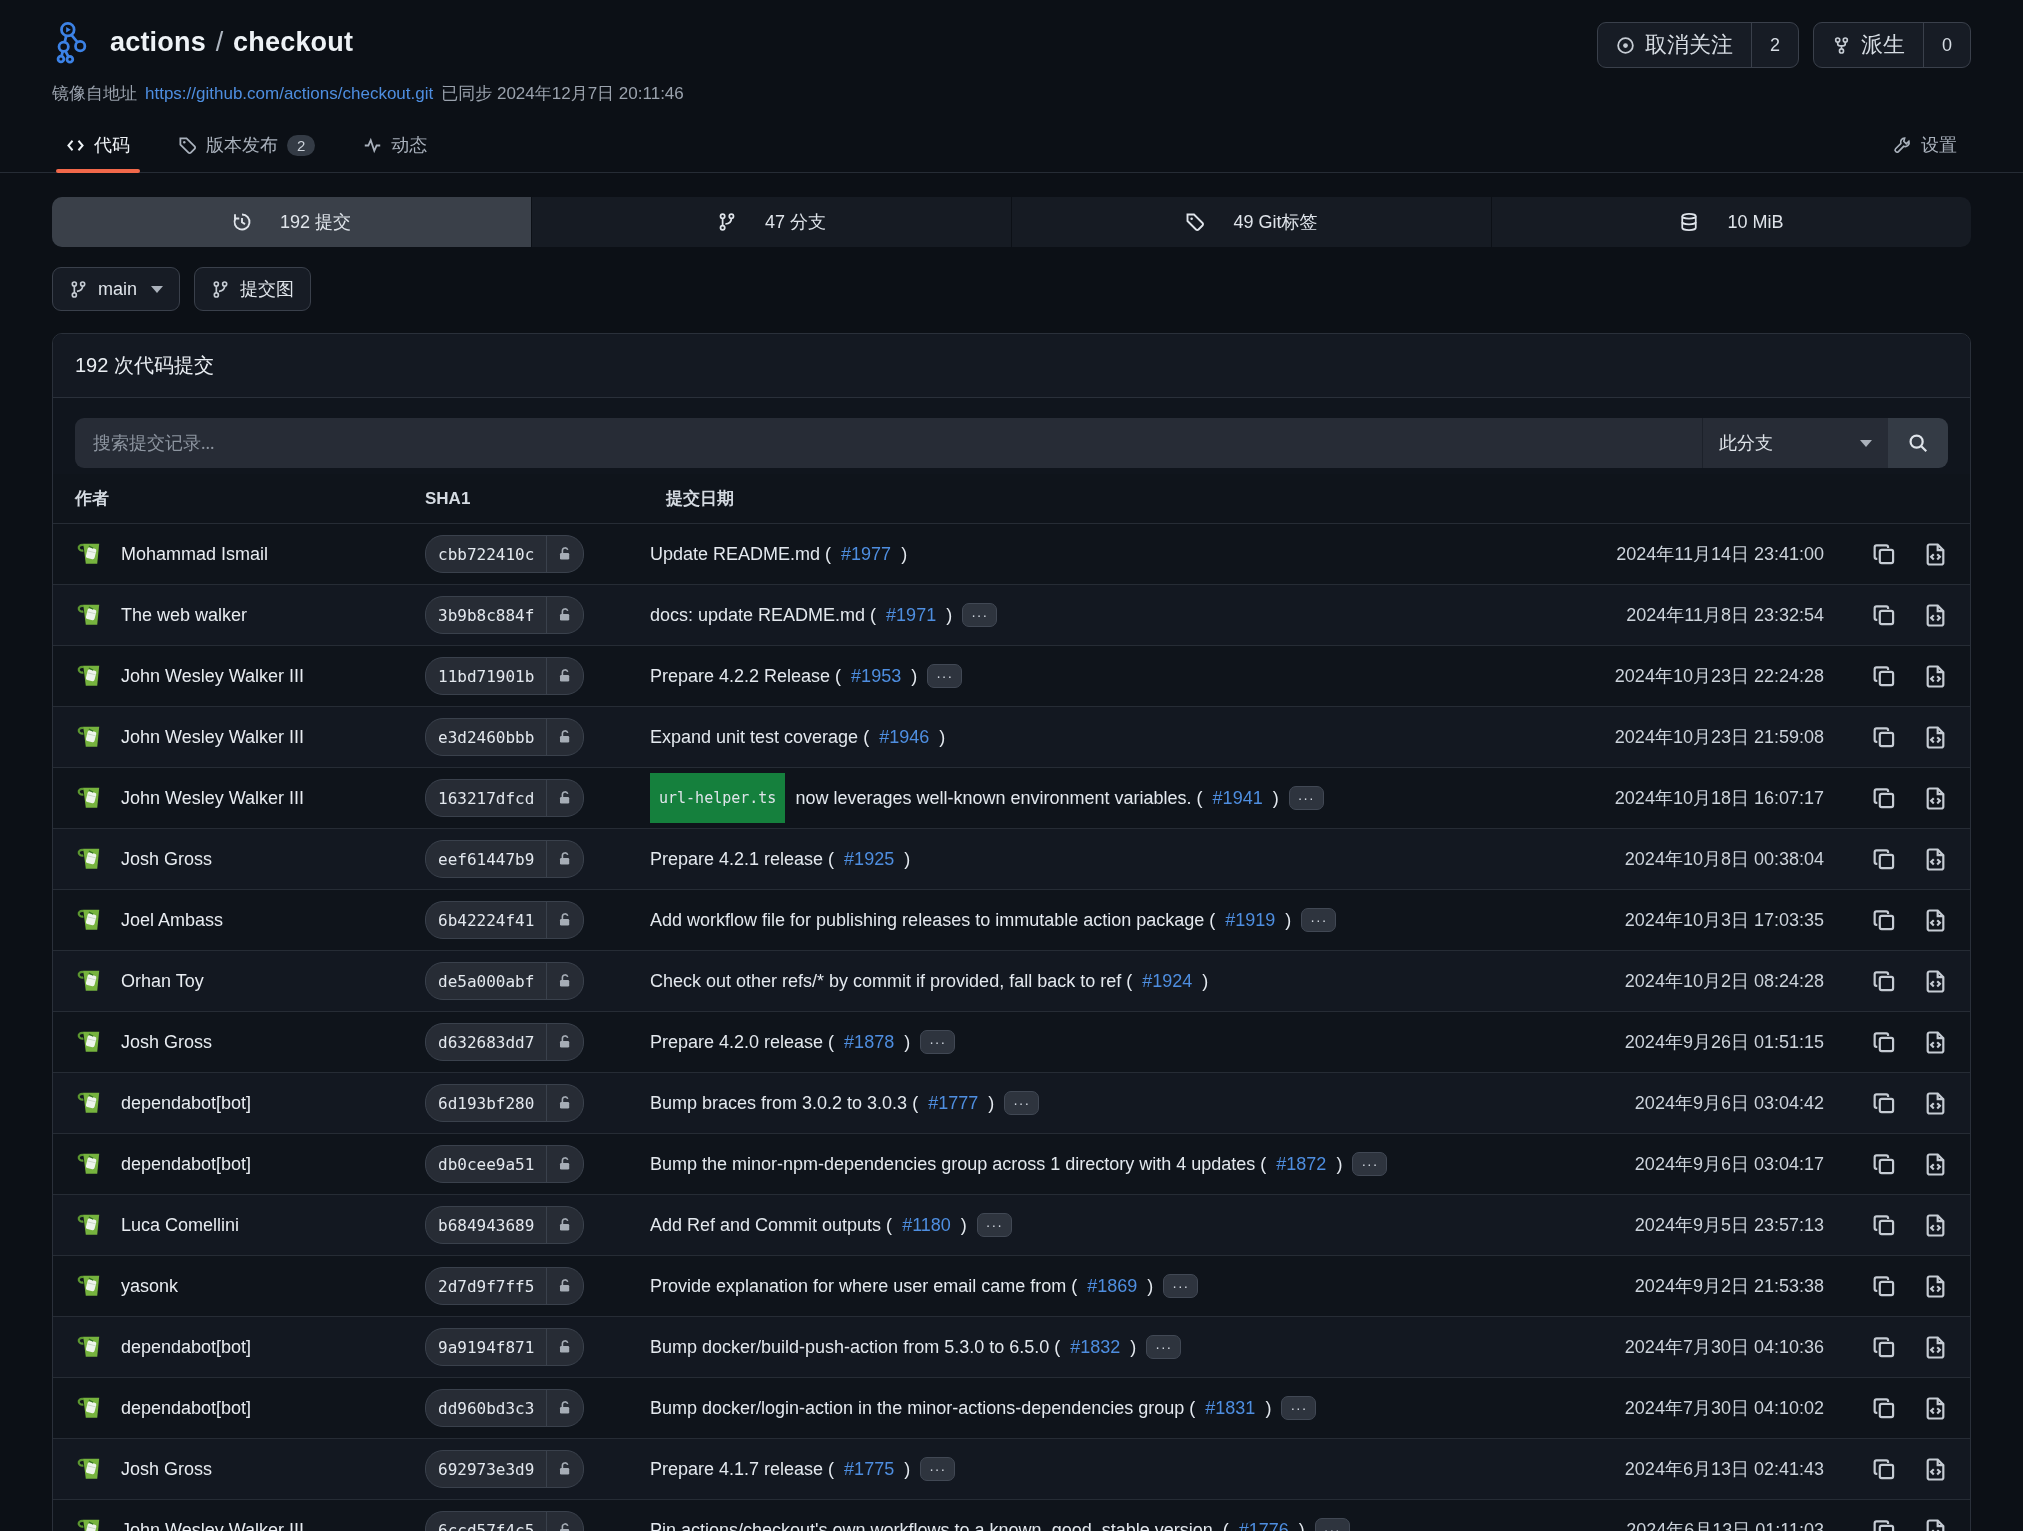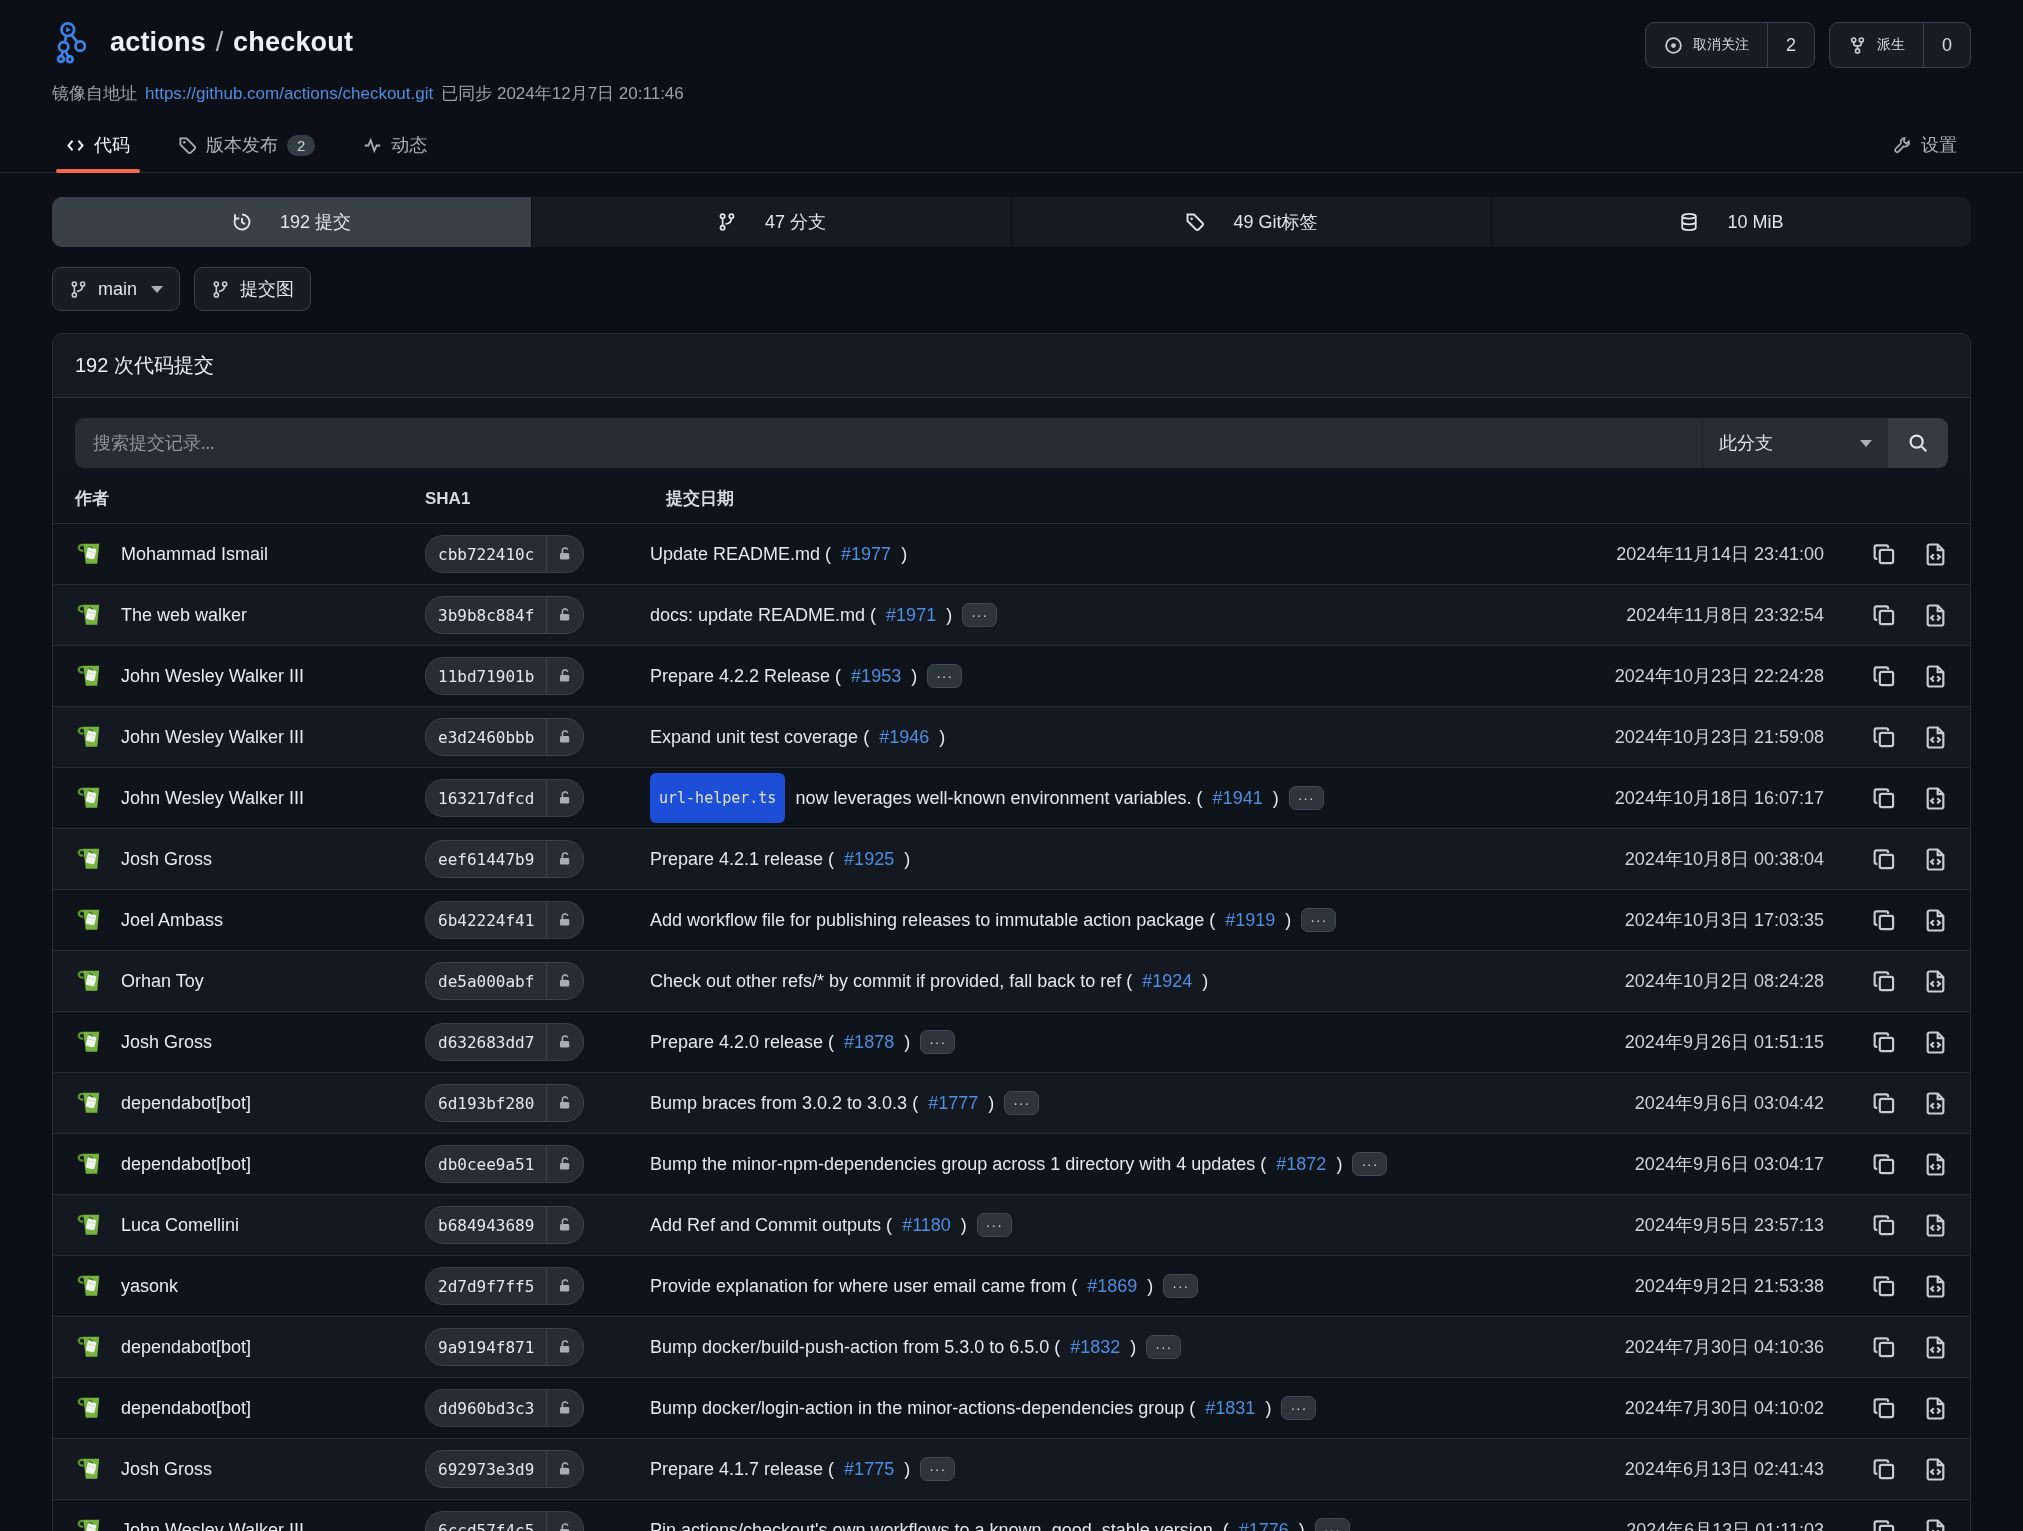--- a/index.html
+++ b/index.html
@@ -16,21 +16,21 @@
   a{text-decoration:none;cursor:pointer}
   svg{display:block}
 
   
   .topbar{display:flex;align-items:flex-start;justify-content:space-between;padding:20px 52px 0 52px}
   .repo-title{display:flex;align-items:center;gap:14px}
   .repo-title .tname{font-size:27px;font-weight:700;color:#eef2f6;letter-spacing:.2px}
   .repo-title .tsep{color:#aeb6c0;font-weight:400;padding:0 2px}
   .hdr-actions{display:flex;gap:14px;margin-top:2px}
   .hbtn{display:flex;align-items:stretch;background:var(--btn);border:1px solid var(--btn-border);border-radius:9px;overflow:hidden;height:46px}
-  .hbtn .main{display:flex;align-items:center;gap:10px;padding:0 18px;color:#d6dce3;font-size:14px}
+  .hbtn .main{display:flex;align-items:center;gap:10px;padding:0 18px;color:#d6dce3;font-size:22px}
   .hbtn .cnt{display:flex;align-items:center;padding:0 18px;border-left:1px solid var(--btn-border);color:#d6dce3;font-size:18px}
   .mirror-line{padding:14px 52px 0 52px;font-size:17px;color:var(--muted);display:flex;gap:8px;align-items:center}
   .mirror-line a{color:var(--link)}
 
   
   .tabbar{display:flex;align-items:flex-end;padding:16px 52px 0 52px;border-bottom:1px solid var(--row-sep);position:relative}
   .tab{display:flex;align-items:center;gap:9px;padding:12px 14px 15px 14px;margin-right:20px;font-size:18px;color:#a9b1bc;position:relative;cursor:pointer}
   .tab .cbadge{background:var(--badge);border-radius:12px;padding:2px 10px;font-size:15px;color:#ccd2da}
   .tab.active{color:#eef2f6}
   .tab.active::after{content:"";position:absolute;left:4px;right:4px;bottom:-1px;height:4px;background:var(--accent);border-radius:2px}
@@ -69,21 +69,21 @@
   .col-date{flex:none;margin-left:16px;color:#ccd3db;text-align:right}
   .col-actions{flex:none;width:104px;display:flex;justify-content:flex-end;gap:26px;margin-left:20px;color:var(--icon)}
   .author-name{color:#e8ecf1}
   .avatar{width:30px;height:30px;border-radius:6px;flex:none;display:flex;align-items:center;justify-content:center}
   .sha-badge{display:inline-flex;align-items:stretch;background:#272c35;border:1px solid #3a414c;border-radius:18px;overflow:hidden;height:38px}
   .sha-text{display:flex;align-items:center;padding:0 12px;font-family:"DejaVu Sans Mono","Liberation Mono",monospace;font-size:16px;color:#e3e8ee}
   .sha-lock{display:flex;align-items:center;padding:0 10px;border-left:1px solid #3a414c}
   .msg-text{color:#e3e8ee;overflow:hidden;text-overflow:ellipsis}
   .issue-link{color:var(--link)}
   .msg-after{color:#e3e8ee}
-  .code-chip{background:#1d4ed8;border-radius:6px;padding:16px 9px;font-family:"DejaVu Sans Mono","Liberation Mono",monospace;font-size:15px;color:#dfe4ea;flex:none}
+  .code-chip{background:#15803d;border-radius:0;padding:16px 9px;font-family:"DejaVu Sans Mono","Liberation Mono",monospace;font-size:15px;color:#dfe4ea;flex:none}
   .more-btn{background:#2e343e;border:1px solid #414854;border-radius:7px;color:#cfd5dd;font-size:14px;line-height:1;padding:4px 8px;cursor:pointer;flex:none;letter-spacing:1px}
   .icon-btn{cursor:pointer;display:flex;align-items:center}
   
   .thead .h-author{width:350px;flex:none}
   .thead .h-sha{width:225px;flex:none}
   .thead .h-msg{flex:1}
   .thead .h-date{flex:none;margin-left:16px}
   .thead .h-actions{flex:none;width:104px;margin-left:20px}
 </style>
 </head>

